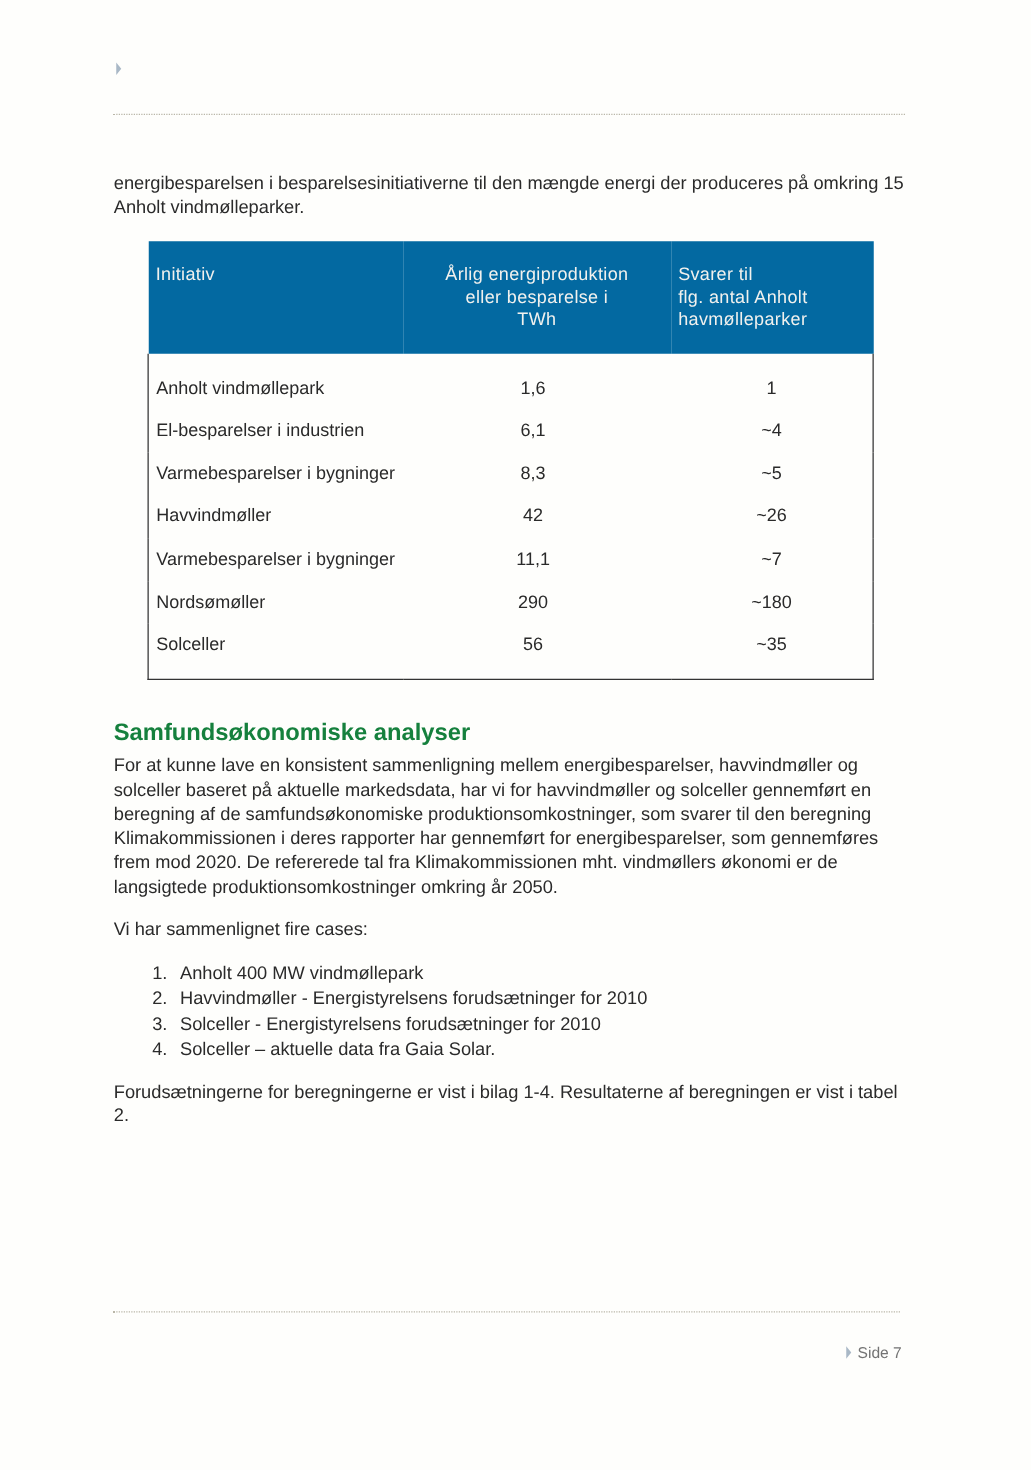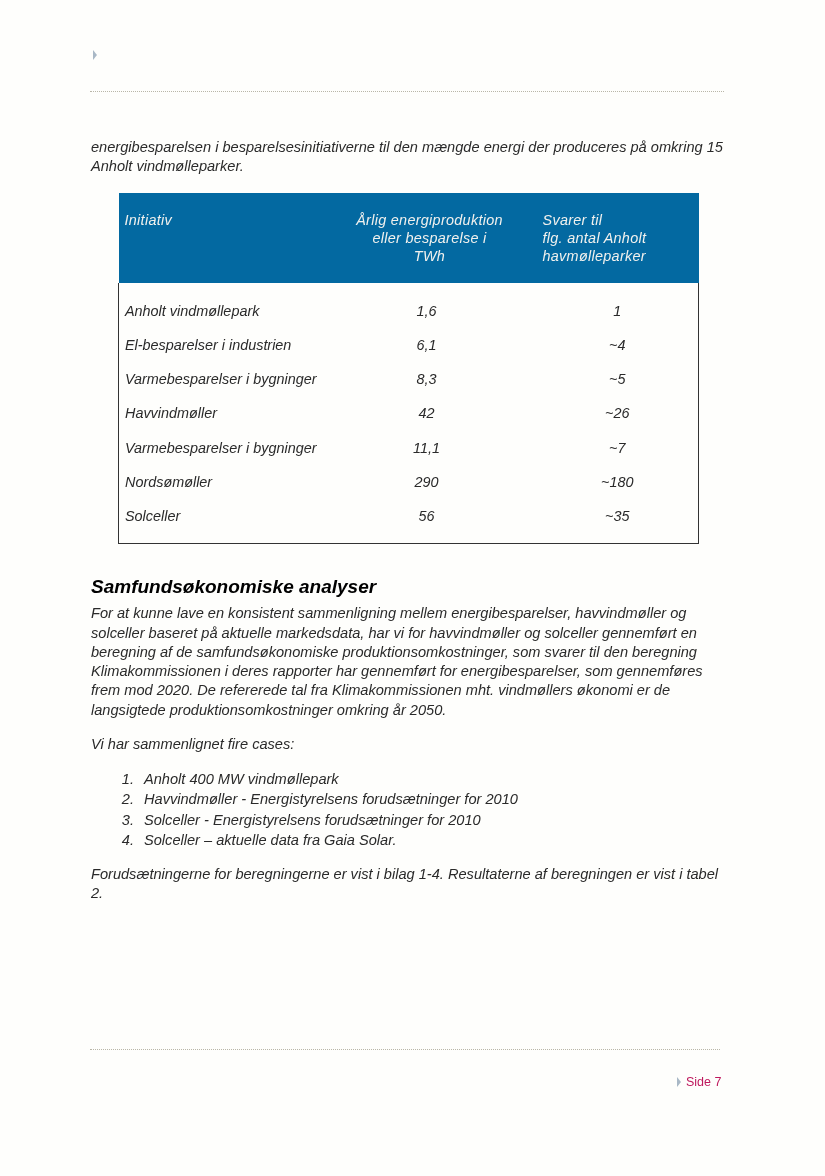--- a/index.html
+++ b/index.html
@@ -33,21 +33,20 @@
       border-top: 1px dotted #b9b6a8;
     }
     .rule.top { top: 91px; }
     .rule.bottom { top: 1049px; width: 630px; }
 
     .content {
       position: absolute;
       left: 91px;
       top: 138px;
       width: 640px;
-      font-style: italic;
     }
     p {
       margin: 0;
       font-size: 14.6px;
       line-height: 19.2px;
     }
     .intro { margin-bottom: 17px; }
     .caption {
       font-weight: bold;
       font-size: 14.6px;
@@ -87,38 +86,38 @@
     }
     table.data tbody tr:first-child td { padding-top: 10px; }
     table.data tbody tr:last-child td { padding-bottom: 10px; }
     table.data td.c2, table.data td.c3 { text-align: center; }
     table.data td.c2 { padding-left: 0; }
 
     h2 {
       margin: 30px 0 4px 0;
       font-size: 19px;
       font-weight: bold;
-      color: #000000;
+      color: #15803d;
       line-height: 26px;
     }
     .body2 { margin-bottom: 15px; }
     ol {
       margin: 0 0 14px 0;
       padding-left: 47px;
       font-size: 14.6px;
       line-height: 20.5px;
     }
     ol li { padding-left: 6px; }
 
     .footer-page {
       position: absolute;
       left: 677px;
       top: 1075px;
       font-size: 12.5px;
-      color: #be185d;
+      color: #737373;
       display: flex;
       align-items: center;
       gap: 5px;
     }
     .footer-marker {
       width: 0;
       height: 0;
       border-top: 5px solid transparent;
       border-bottom: 5px solid transparent;
       border-left: 4px solid #a9b8c6;

